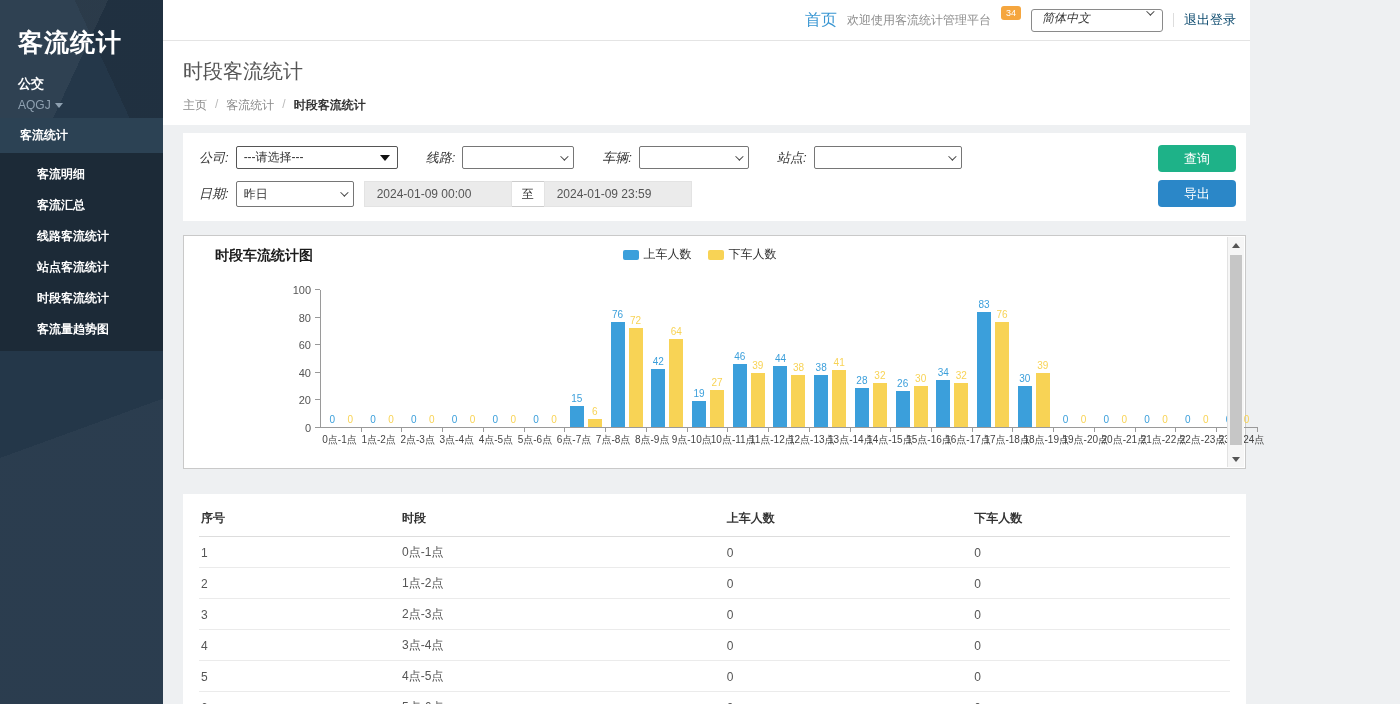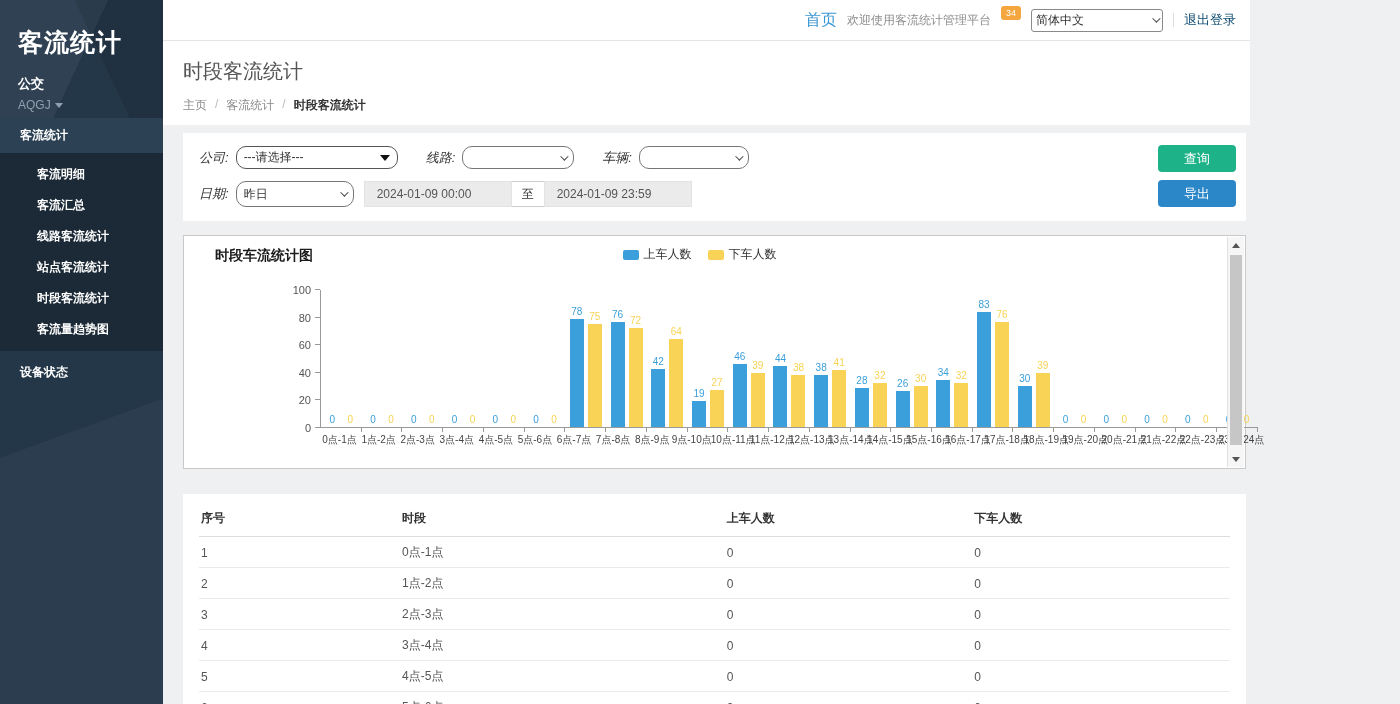--- a/index.html
+++ b/index.html
@@ -32,22 +32,22 @@
   
   .main { position:absolute; left:163px; top:0; width:1087px; height:704px; }
 
   .topbar { height:41px; background:#fff; border-bottom:1px solid #e4e4e4;
     display:flex; align-items:center; justify-content:flex-end; padding-right:14px; gap:10px; }
   .home-link { color:#3a96d2; font-size:16px; cursor:pointer; }
   .welcome { color:#8d8d8d; font-size:12px; }
   .badge { background:#f5a63f; color:#fff; font-size:9px; line-height:14px;
     padding:0 5px; border-radius:3px; transform:translateY(-7px); }
   .lang-select { width:132px; height:23px; border:1px solid #8a8a8a; border-radius:3px;
-    background:#fff; display:flex; align-items:center; justify-content:space-between;
-    padding:0 4px; font-size:12px; color:#333; cursor:pointer; }
+    background:#fff; display:flex; justify-content:space-between;
+    padding:0 10px; font-size:12px; color:#333; cursor:pointer;font-style:italic; }
   .chev { width:6px; height:6px; border-right:1.6px solid #444; border-bottom:1.6px solid #444;
     transform:rotate(45deg) translateY(-2px); }
   .topbar-sep { width:1px; height:14px; background:#ddd; }
   .logout { color:#0c4a6e; font-size:13px; cursor:pointer; }
 
   .title-band { background:#fff; padding:17px 20px 13px 20px; height:84px; }
   .page-title { font-size:20px; font-weight:normal; color:#555; }
   .breadcrumb { margin-top:12px; font-size:12px; color:#8a8a8a; display:flex; gap:8px; }
   .breadcrumb .sep { color:#bbb; }
   .breadcrumb .crumb { cursor:pointer; }
@@ -55,21 +55,21 @@
 
   .content { position:absolute; top:125px; left:0; right:0; bottom:0;
     background:#eef0f2; padding:8px 4px 0 20px; }
 
   
   .filter-card { position:relative; background:#fff; padding:13px 16px 14px 16px; }
   .filter-row { display:flex; align-items:center; }
   .filter-row + .filter-row { margin-top:12px; }
   .f-label { font-size:13px; color:#333; margin-right:7px;font-style:italic; }
   .f-group { display:flex; align-items:center; margin-right:28px; }
-  .sel { height:23px; border:1px solid #767676; border-radius:10px; background:#fff;
+  .sel { height:23px; border:1px solid #767676; border-radius:2px; background:#fff;
     display:flex; align-items:center; justify-content:space-between; padding:0 7px;
     font-size:12px; color:#333; cursor:pointer; }
   .sel-company { width:162px; border-color:#555; }
   .tri-down { width:0; height:0; border-left:5px solid transparent;
     border-right:5px solid transparent; border-top:6px solid #111; }
   .sel-line { width:112px; } .sel-vehicle { width:110px; } .sel-station { width:148px; }
   .sel-date { width:118px; height:26px; }
   .date-box { height:26px; width:148px; background:#ebebeb; border:1px solid #e3e3e3;
     display:flex; align-items:center; padding:0 12px; font-size:12px; color:#555; }
   .to-box { height:26px; background:#fff; border-top:1px solid #ccc; border-bottom:1px solid #ccc;
@@ -139,21 +139,20 @@
   <div class="menu-parent">客流统计</div>
   <div class="submenu" id="submenu">
       <div class="submenu-item">客流明细</div>
       <div class="submenu-item">客流汇总</div>
       <div class="submenu-item">线路客流统计</div>
       <div class="submenu-item">站点客流统计</div>
       <div class="submenu-item">时段客流统计</div>
       <div class="submenu-item">客流量趋势图</div>
     </div>
   <div id="root-items">
-      <div class="menu-root">设备状态</div>
     </div>
 </div>
 
 <div class="main">
 
   <div class="topbar">
     <span class="home-link">首页</span>
     <span class="welcome">欢迎使用客流统计管理平台</span>
     <span class="badge">34</span>
     <div class="lang-select">
@@ -189,20 +188,27 @@
         <div class="f-group">
           <span class="f-label">线路:</span>
           <div class="sel sel-line">
             <span></span>
             <span class="chev"></span>
           </div>
         </div>
         <div class="f-group">
           <span class="f-label">车辆:</span>
           <div class="sel sel-vehicle">
+            <span></span>
+            <span class="chev"></span>
+          </div>
+        </div>
+        <div class="f-group">
+          <span class="f-label">站点:</span>
+          <div class="sel sel-station">
             <span></span>
             <span class="chev"></span>
           </div>
         </div>
       </div>
       <div class="filter-row">
         <div class="f-group" style="margin-right:10px;">
           <span class="f-label">日期:</span>
           <div class="sel sel-date">
             <span>昨日</span>
@@ -301,26 +307,26 @@
                   <span class="val" style="color: rgb(59, 159, 219);">0</span>
                   <div class="bar" style="height: 0px; background: rgb(59, 159, 219);"></div>
                 </div>
                 <div class="bar-col">
                   <span class="val" style="color: rgb(248, 211, 85);">0</span>
                   <div class="bar" style="height: 0px; background: rgb(248, 211, 85);"></div>
                 </div>
               </div>
               <div class="bar-group">
                 <div class="bar-col">
-                  <span class="val" style="color: rgb(59, 159, 219);">78</span>
-                  <div class="bar" style="height: 107.64px; background: rgb(59, 159, 219);"></div>
-                </div>
-                <div class="bar-col">
-                  <span class="val" style="color: rgb(248, 211, 85);">75</span>
-                  <div class="bar" style="height: 103.5px; background: rgb(248, 211, 85);"></div>
+                  <span class="val" style="color: rgb(59, 159, 219);">15</span>
+                  <div class="bar" style="height: 20.7px; background: rgb(59, 159, 219);"></div>
+                </div>
+                <div class="bar-col">
+                  <span class="val" style="color: rgb(248, 211, 85);">6</span>
+                  <div class="bar" style="height: 8.28px; background: rgb(248, 211, 85);"></div>
                 </div>
               </div>
               <div class="bar-group">
                 <div class="bar-col">
                   <span class="val" style="color: rgb(59, 159, 219);">76</span>
                   <div class="bar" style="height: 104.88px; background: rgb(59, 159, 219);"></div>
                 </div>
                 <div class="bar-col">
                   <span class="val" style="color: rgb(248, 211, 85);">72</span>
                   <div class="bar" style="height: 99.36px; background: rgb(248, 211, 85);"></div>

